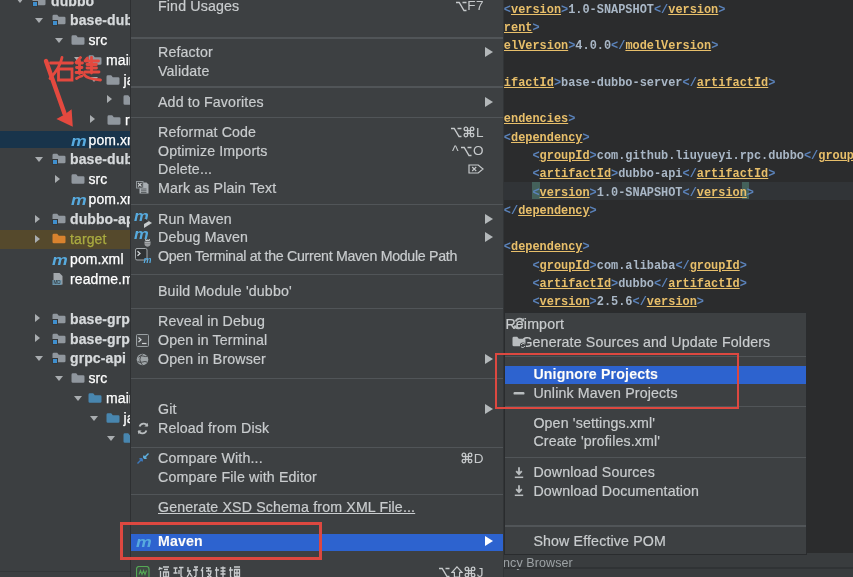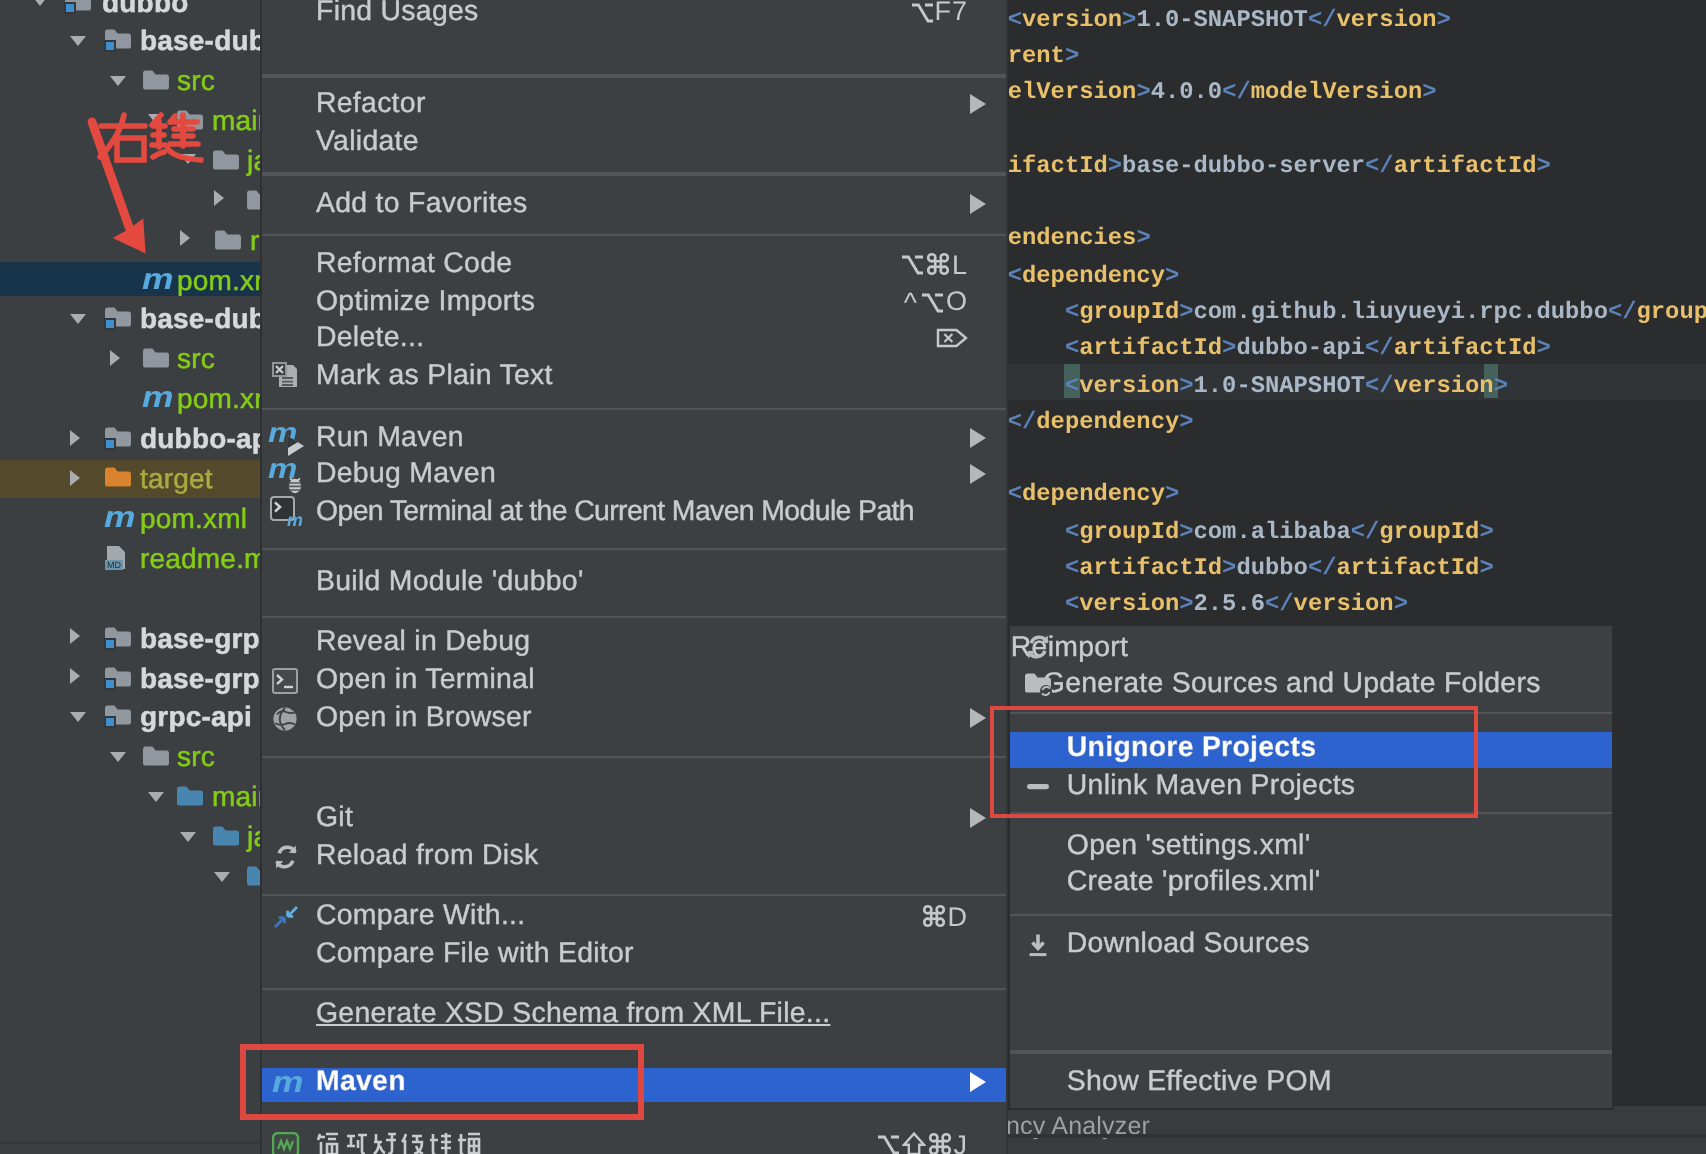--- a/index.html
+++ b/index.html
@@ -1,27 +1,27 @@
 <!DOCTYPE html>
 <html><head><meta charset="utf-8"><style>
 html,body{margin:0;padding:0;}
 body{width:853px;height:577px;overflow:hidden;position:relative;background:#3c3f41;
  font-family:"Liberation Sans",sans-serif;-webkit-font-smoothing:antialiased;}
 .abs{position:absolute;}
 #tree{left:0;top:0;width:130px;height:577px;background:#3c3f41;overflow:hidden;z-index:1;}
 .trow{position:absolute;left:0;width:130px;height:20px;}
-.tlab{position:absolute;font-size:14px;color:#84cc16;-webkit-text-stroke:0.25px currentColor;white-space:nowrap;top:50%;transform:translateY(-50%);letter-spacing:0.1px;}
+.tlab{position:absolute;font-size:14px;color:#ffffff;-webkit-text-stroke:0.25px currentColor;white-space:nowrap;top:50%;transform:translateY(-50%);letter-spacing:0.1px;}
 .tlab.b{font-weight:bold;color:#d6d9db;}
 .tarrow-d{position:absolute;top:50%;margin-top:-2.5px;width:0;height:0;border-top:5.5px solid #a9adb0;border-left:4.5px solid transparent;border-right:4.5px solid transparent;}
 .tarrow-r{position:absolute;top:50%;margin-top:-4.5px;width:0;height:0;border-left:5.5px solid #a9adb0;border-top:4.5px solid transparent;border-bottom:4.5px solid transparent;}
 .ticon{position:absolute;top:50%;transform:translateY(-50%);line-height:0;}
 #editor{left:400px;top:0;width:453px;height:577px;background:#2b2c2d;z-index:0;overflow:hidden;}
 #code{position:absolute;left:46.7px;top:0.8px;margin:0;font-family:"Liberation Mono",monospace;
  font-size:11.92px;line-height:18.28px;font-weight:bold;letter-spacing:0;}
-#code .t{color:#e8bf6a;} #code .b{color:#5b83bb;} #code .c{color:#a9b7c6;}
+#code .t{color:#e8bf6a;text-decoration:underline;} #code .b{color:#5b83bb;} #code .c{color:#a9b7c6;}
 .menu{background:#3d4042;z-index:5;}
 .mrow{position:absolute;left:0;right:0;height:19px;display:flex;align-items:center;}
 .mlab{font-size:14.2px;color:#c9ccce;-webkit-text-stroke:0.2px #c9ccce;white-space:nowrap;letter-spacing:0.15px;}
 .msep{position:absolute;left:0;right:0;height:1.4px;background:#515558;}
 .micon{position:absolute;left:4px;width:16px;display:flex;justify-content:center;align-items:center;line-height:0;}
 .mshort{position:absolute;right:19px;display:flex;align-items:center;font-size:13.5px;color:#c6c9cb;letter-spacing:0.5px;}
 .marrow{position:absolute;right:10.5px;top:50%;margin-top:-5px;width:0;height:0;border-left:8px solid #b4b8ba;border-top:5px solid transparent;border-bottom:5px solid transparent;}
 .marrow.w{border-left-color:#ffffff;}
 .sel{position:absolute;left:0;right:0;background:#2d63cf;}
 .red{position:absolute;border:3px solid #dd4840;z-index:20;}
@@ -42,21 +42,21 @@
             <span class="b">&lt;</span><span class="t">groupId</span><span class="b">&gt;</span><span class="c">com.github.liuyueyi.rpc.dubbo</span><span class="b">&lt;/</span><span class="t">groupId</span>
             <span class="b">&lt;</span><span class="t">artifactId</span><span class="b">&gt;</span><span class="c">dubbo-api</span><span class="b">&lt;/</span><span class="t">artifactId</span><span class="b">&gt;</span>
             <span class="b">&lt;</span><span class="t">version</span><span class="b">&gt;</span><span class="c">1.0-SNAPSHOT</span><span class="b">&lt;/</span><span class="t">version</span><span class="b">&gt;</span>
         <span class="b">&lt;/</span><span class="t">dependency</span><span class="b">&gt;</span>
 
         <span class="b">&lt;</span><span class="t">dependency</span><span class="b">&gt;</span>
             <span class="b">&lt;</span><span class="t">groupId</span><span class="b">&gt;</span><span class="c">com.alibaba</span><span class="b">&lt;/</span><span class="t">groupId</span><span class="b">&gt;</span>
             <span class="b">&lt;</span><span class="t">artifactId</span><span class="b">&gt;</span><span class="c">dubbo</span><span class="b">&lt;/</span><span class="t">artifactId</span><span class="b">&gt;</span>
             <span class="b">&lt;</span><span class="t">version</span><span class="b">&gt;</span><span class="c">2.5.6</span><span class="b">&lt;/</span><span class="t">version</span><span class="b">&gt;</span></pre>
     <div class="abs" style="left:100px;right:0;top:553px;height:24px;background:#393c3e"></div>
-    <div class="abs" style="left:103px;top:556.3px;font-size:12.5px;color:#9ca1a4;letter-spacing:0.1px">ncy Analyzer</div>
+    <div class="abs" style="left:103px;top:556.3px;font-size:12.5px;color:#9ca1a4;letter-spacing:0.1px">ncy Browser</div>
     <div class="abs" style="left:100px;right:0;top:567.3px;height:1.4px;background:#303335"></div>
   </div>
 <div id="tree" class="abs">
     <div class="abs" style="left:0;top:130.7px;width:130px;height:17.6px;background:#18344b"></div>
     <div class="abs" style="left:0;top:230.4px;width:130px;height:19px;background:#55492c"></div>
     <div class="trow" style="top:-9.4px">
       <span class="tarrow-d" style="left:16px"></span>
       <span class="ticon" style="left:31.5px"><svg width="14" height="12" viewBox="0 0 14 12" style="">
           <path d="M0.5 2.2 Q0.5 0.8 1.9 0.8 L5.2 0.8 L6.8 2.8 L12.2 2.8 Q13.5 2.8 13.5 4.1 L13.5 9 Q13.5 10.3 12.2 10.3 L1.9 10.3 Q0.5 10.3 0.5 9 Z" fill="#90979e"></path>
           <rect x="0.5" y="6.5" width="5" height="5" fill="#3f8fce" stroke="#35383a" stroke-width="1"></rect>
@@ -499,20 +499,29 @@
       <span class="mlab" style="margin-left:28px;">Create 'profiles.xml'</span>
     </div>
     <div class="mrow" style="top:150.2px">
       <span class="micon" style="left:6px">
         <svg width="12" height="13" viewBox="0 0 12 13" style="">
           <path d="M6 1.2 v6.6 M3.2 5.2 L6 8.2 L8.8 5.2" stroke="#b9bdbf" stroke-width="1.8" fill="none"></path>
           <path d="M1.8 11.3 h8.4" stroke="#b9bdbf" stroke-width="1.5"></path>
         </svg>
       </span>
       <span class="mlab" style="margin-left:28px;">Download Sources</span>
+    </div>
+    <div class="mrow" style="top:168.79999999999995px">
+      <span class="micon" style="left:6px">
+        <svg width="12" height="13" viewBox="0 0 12 13" style="">
+          <path d="M6 1.2 v6.6 M3.2 5.2 L6 8.2 L8.8 5.2" stroke="#b9bdbf" stroke-width="1.8" fill="none"></path>
+          <path d="M1.8 11.3 h8.4" stroke="#b9bdbf" stroke-width="1.5"></path>
+        </svg>
+      </span>
+      <span class="mlab" style="margin-left:28px;">Download Documentation</span>
     </div>
     <div class="mrow" style="top:218.5px">
       <span class="mlab" style="margin-left:28px;">Show Effective POM</span>
     </div>
     <div class="msep" style="top:43.0px"></div>
     <div class="msep" style="top:93.30000000000001px"></div>
     <div class="msep" style="top:144.39999999999998px"></div>
     <div class="msep" style="top:212.70000000000005px"></div>
   </div>
 <div class="red" style="left:119.5px;top:522px;width:196px;height:32px;"></div>

